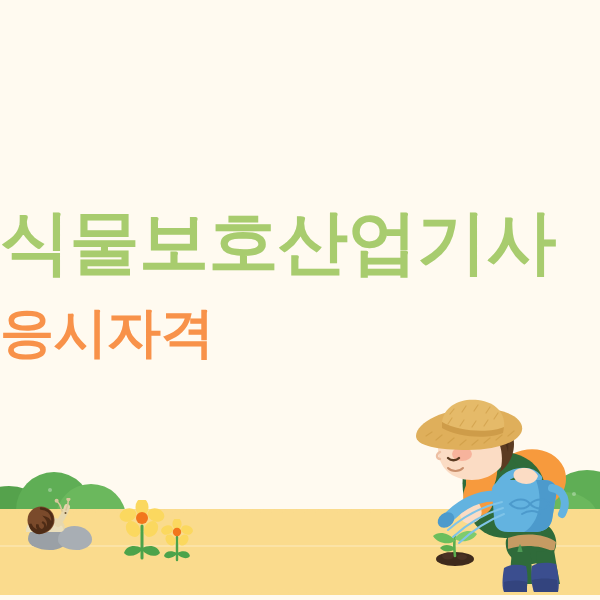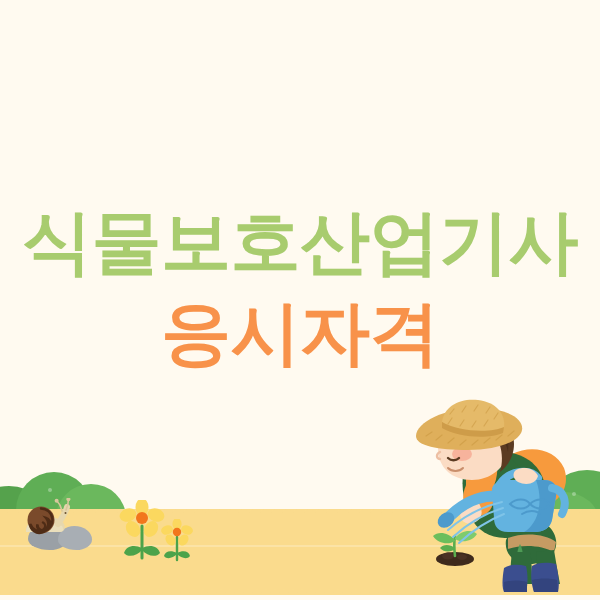--- a/index.html
+++ b/index.html
@@ -20,37 +20,37 @@
     background: #FFFAF0;
     overflow: hidden;
   }
 
   
   #title-block {
     position: absolute;
     left: 0;
     top: 196px;
     width: 600px;
-    text-align: center;
+    text-align: left;
     z-index: 30;
   }
   .title-line {
     display: block;
     font-family: "DejaVu Sans", "Liberation Sans", sans-serif;
     font-weight: bold;
     letter-spacing: -0.5px;
     white-space: nowrap;
   }
   #title-line-1 {
     font-size: 70px;
     line-height: 92px;
     color: #A8CC6E;
   }
   #title-line-2 {
-    font-size: 70px;
+    font-size: 54px;
     line-height: 90px;
     color: #F8924A;
   }
 
   
   #ground {
     position: absolute;
     left: -4px;
     top: 509px;
     width: 608px;

